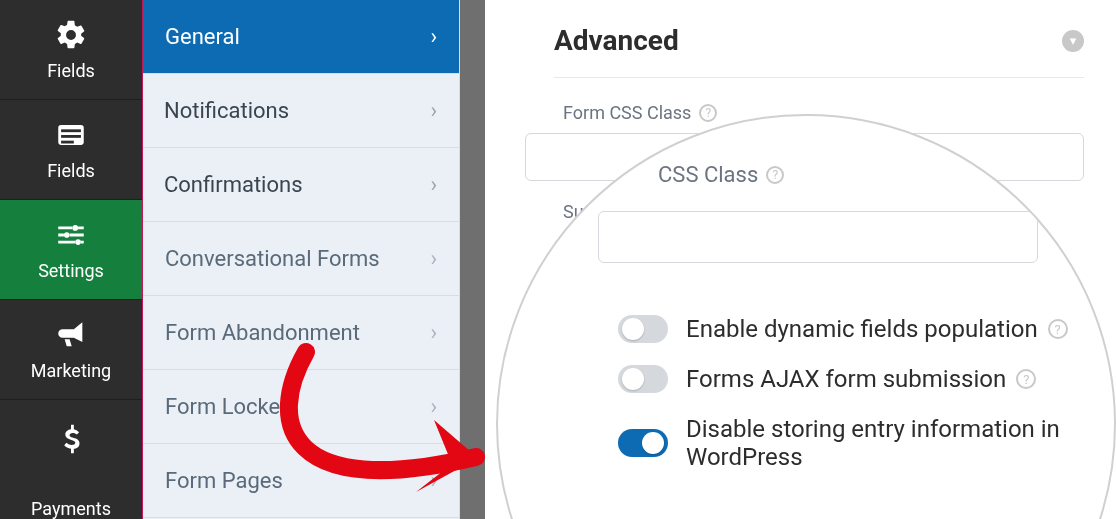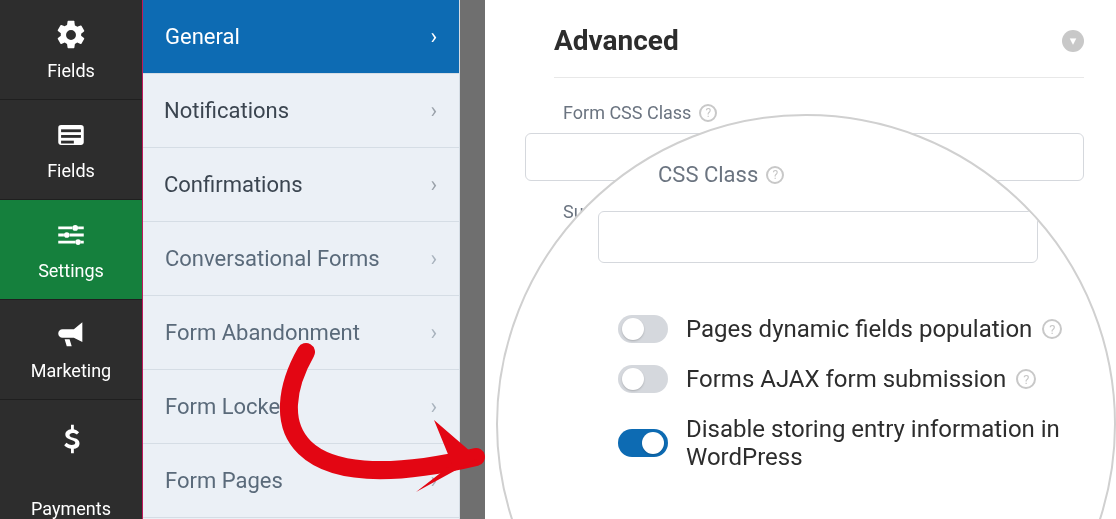--- a/index.html
+++ b/index.html
@@ -261,21 +261,21 @@
     <div class="field-label" style="margin-left:40px;">
       <span>CSS Class</span>
       <span class="help">?</span>
     </div>
     <div style="height:14px"></div>
     <input class="text-input" style="width: 440px; margin-left: -20px;">
     <div style="height:30px"></div>
     <div class="toggle-row">
       <div class="toggle"></div>
       <div class="toggle-label">
-        <span>Pages dynamic fields population</span>
+        <span>Enable dynamic fields population</span>
         <span class="help">?</span>
       </div>
     </div>
     <div class="toggle-row">
       <div class="toggle"></div>
       <div class="toggle-label">
         <span>Forms AJAX form submission</span>
         <span class="help">?</span>
       </div>
     </div>

